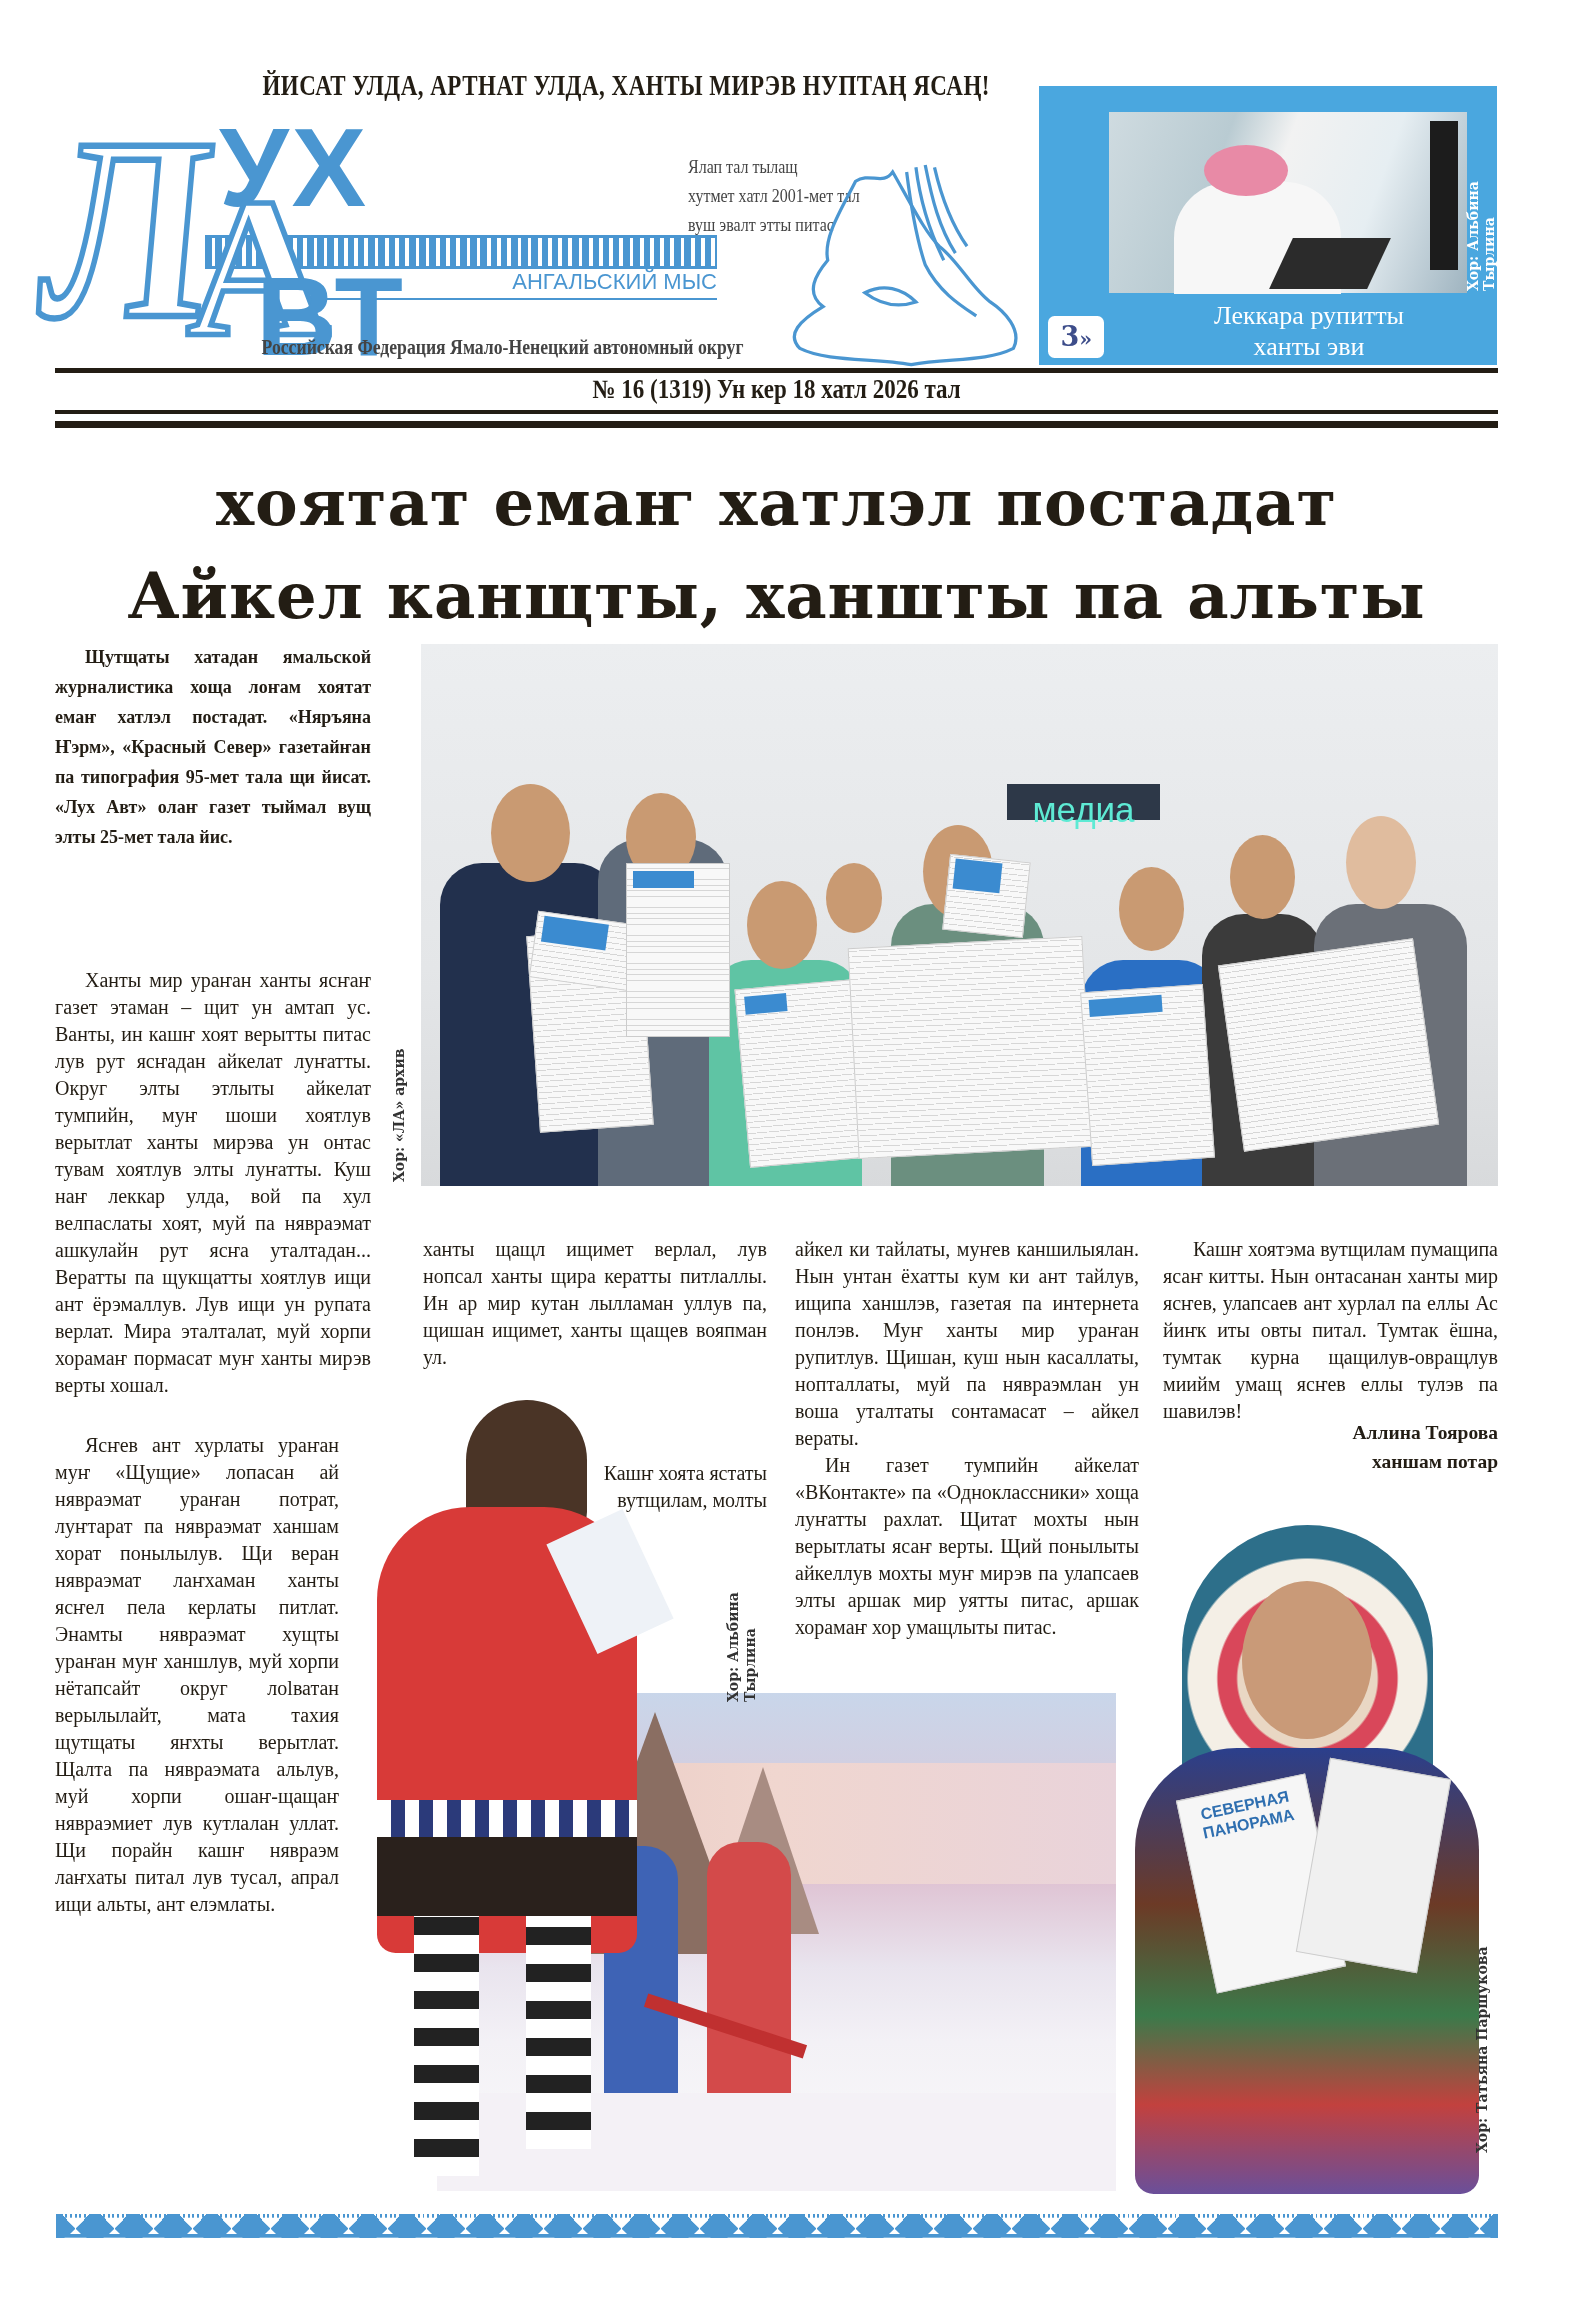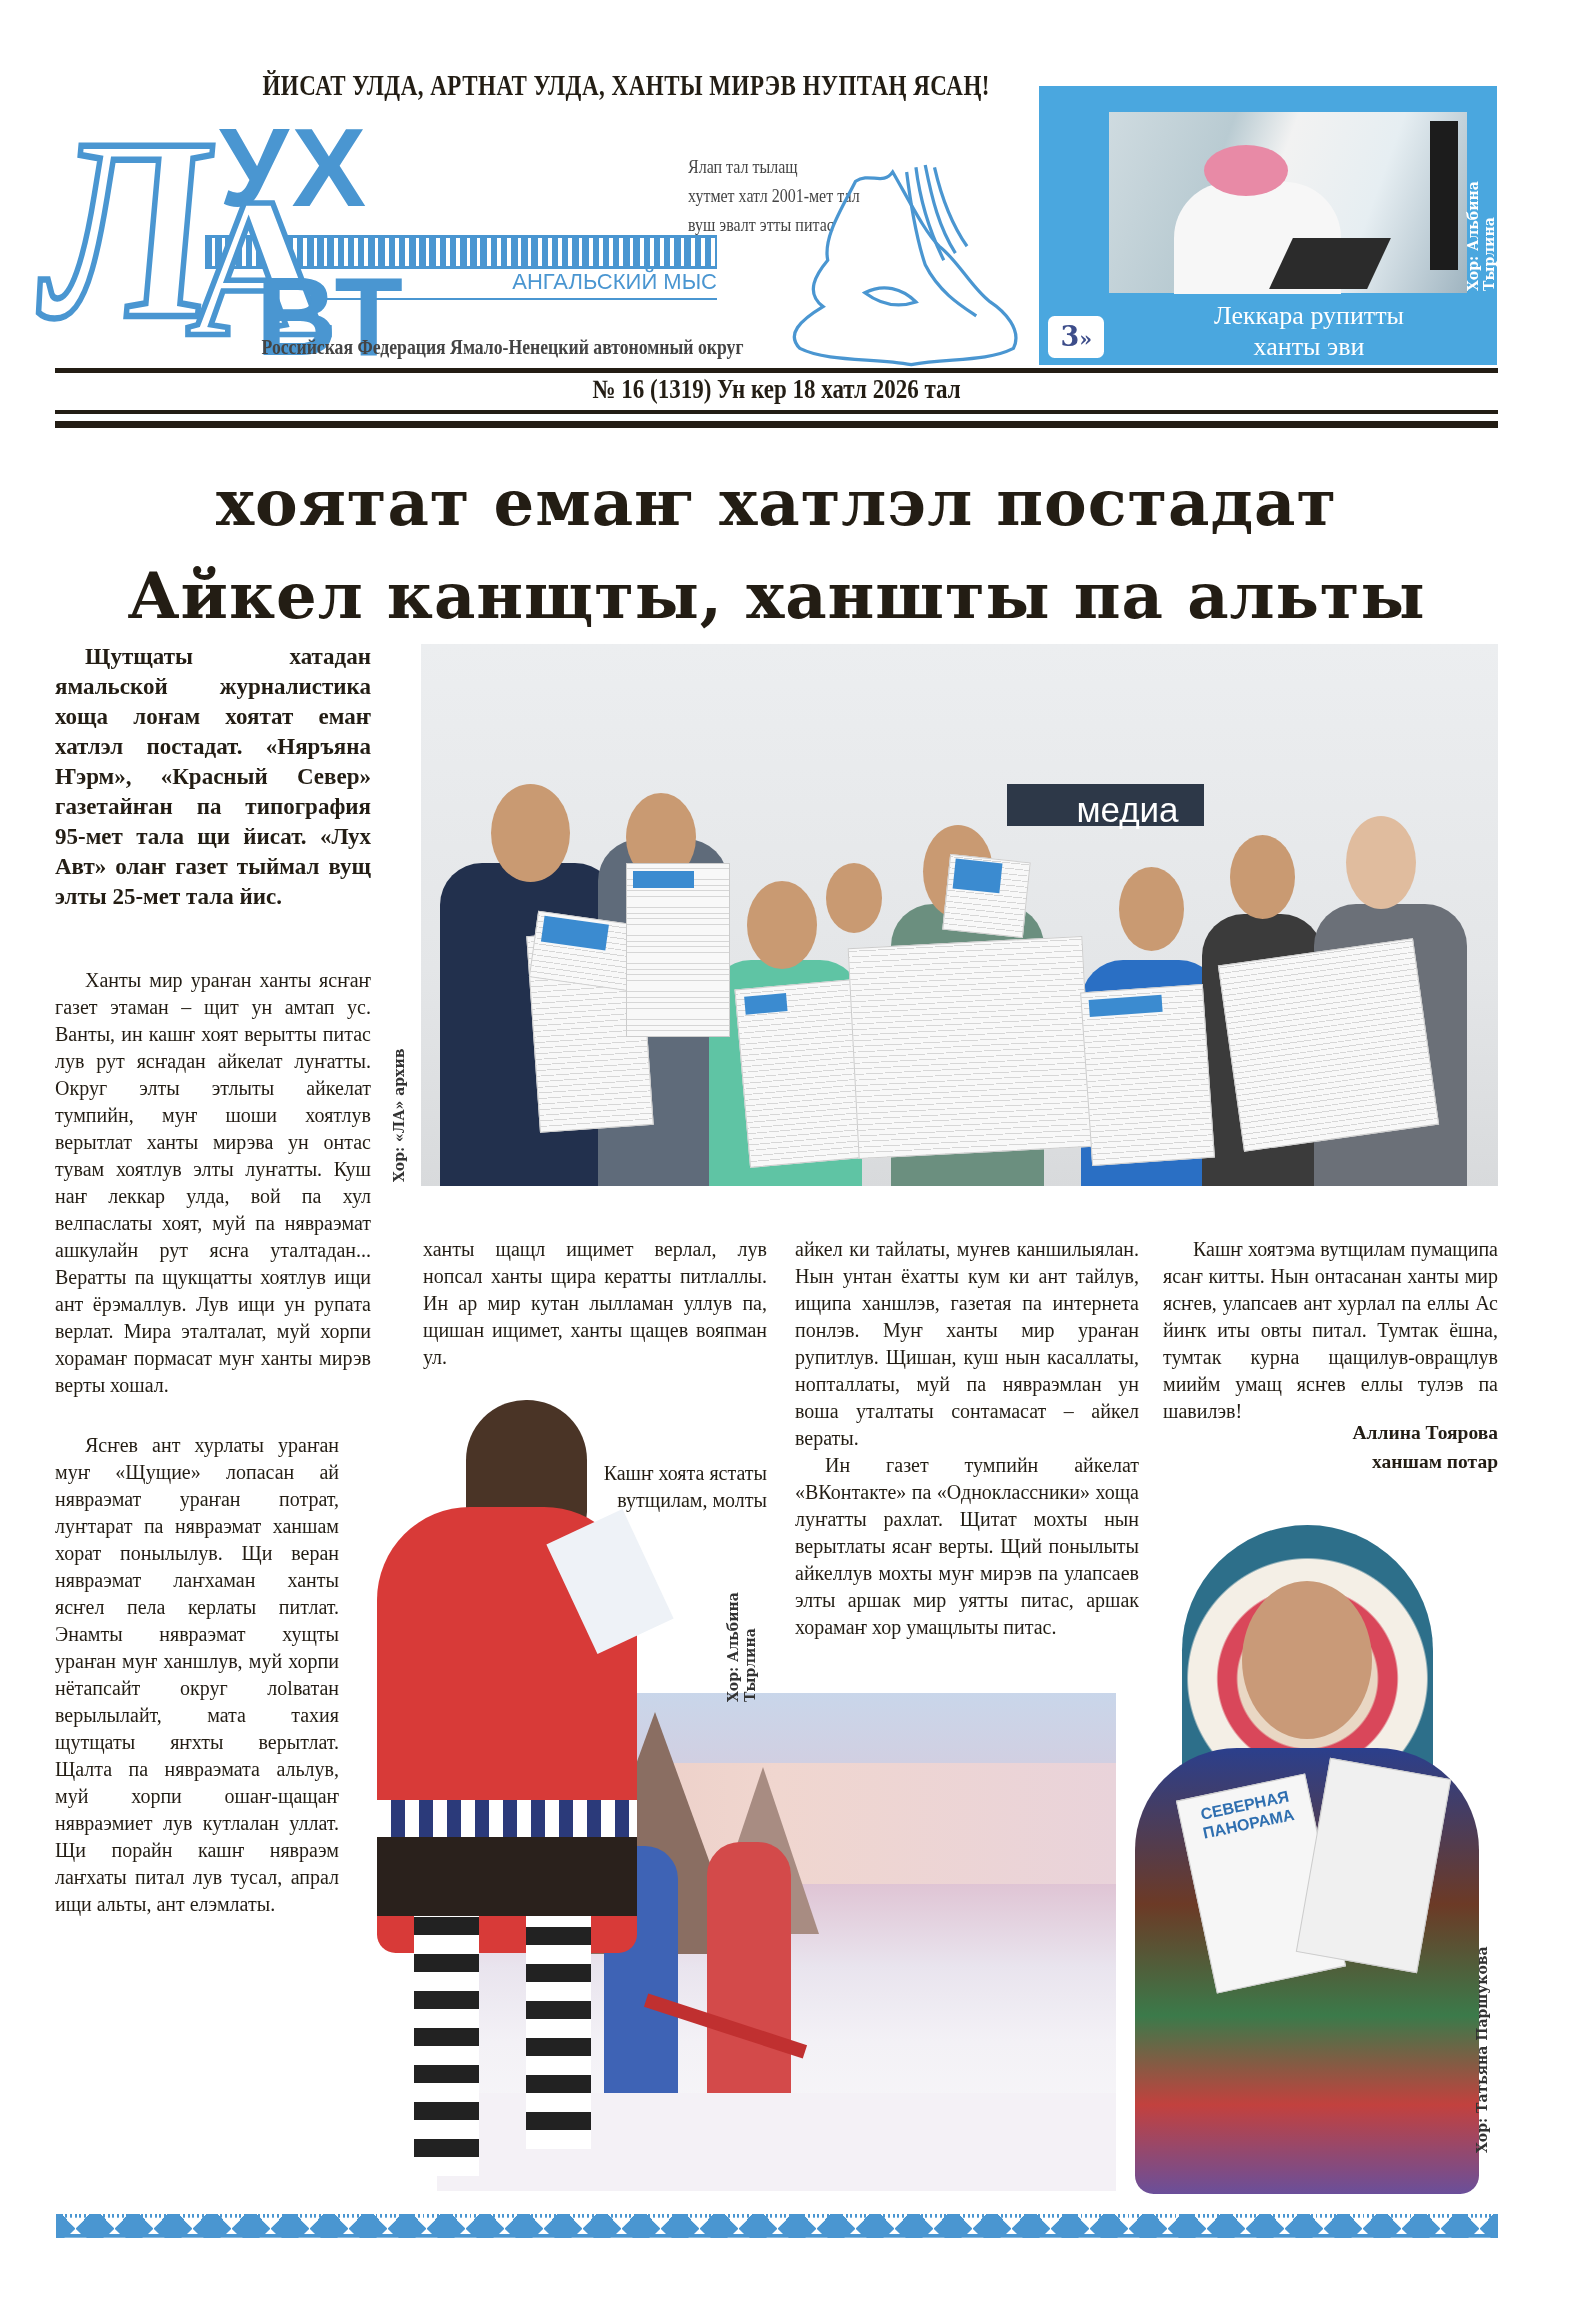--- a/index.html
+++ b/index.html
@@ -46,28 +46,28 @@
   
   .rule{left:55px;width:1443px;background:#231d14;}
   .issue{left:55px;top:377px;width:1443px;text-align:center;font-size:23px;font-weight:bold;
          font-family:"Liberation Serif",serif;transform:scaleY(1.15);}
   
   .headline{left:55px;top:456px;width:1443px;text-align:center;font-family:"DejaVu Serif",serif;font-weight:bold;
             font-size:64px;line-height:93px;letter-spacing:0.9px;}
   
   .col{font-family:Liberation Serif, serif;font-size:20px;line-height:27px;text-align:justify;margin-top:32px;}
   .col p{margin:0;text-indent:30px;}
-  .lead{left:55px;top:642px;width:316px;font-family:"Liberation Serif",serif;font-weight:bold;font-size:23px;line-height:30px;text-align:justify;}
+  .lead{left:55px;top:642px;width:316px;font-family:"Liberation Serif",serif;font-weight:bold;font-size:18px;line-height:30px;text-align:justify;}
   .lead p{margin:0;text-indent:30px;}
   
   .mainphoto{left:421px;top:644px;width:1077px;height:542px;overflow:hidden;
       background:linear-gradient(180deg,#eceef0 0%,#e4e6e8 60%,#d8dadc 100%);}
   .mainphoto .brand{left:549px;top:28px;font-family:"Liberation Sans",sans-serif;font-size:93px;color:#2d3848;letter-spacing:4.7px;font-weight:bold;}
-  .mainphoto .brandsub{left:586px;top:140px;width:153px;height:42px;background:#2d3848;color:#ffffff;
-      font-family:"Liberation Sans",sans-serif;font-size:35px;line-height:51px;text-align:center;padding-left:44px;}
+  .mainphoto .brandsub{left:586px;top:140px;width:153px;height:36px;background:#2d3848;color:#5eead4;
+      font-family:"Liberation Sans",sans-serif;font-size:35px;line-height:51px;text-align:center;}
   .person{position:absolute;border-radius:42px 42px 0 0;}
   .face{position:absolute;border-radius:50%;background:#c99a72;}
   .paper{position:absolute;background:#f8f8f8;border:0.9px solid #ccc;
          background-image:repeating-linear-gradient(0deg,#f8f8f8 0 4.7px,#d6d6d6 4.7px 5.6px);}
   .paper .hdr{position:absolute;left:6%;top:4%;width:60%;height:10%;background:#3b8bd0;}
   .credit-v{writing-mode:vertical-rl;transform:rotate(180deg);font-size:14px;color:#333;font-weight:bold;white-space:nowrap;}
   
   .cut-man{left:326px;top:1400px;width:381px;height:791px;}
   .winter{left:437px;top:1693px;width:679px;height:498px;overflow:hidden;
      background:linear-gradient(180deg,#c9d6ea 0%,#dfc4d4 38%,#e9e4ee 55%,#f3f1f6 70%,#fafafa 100%);}

